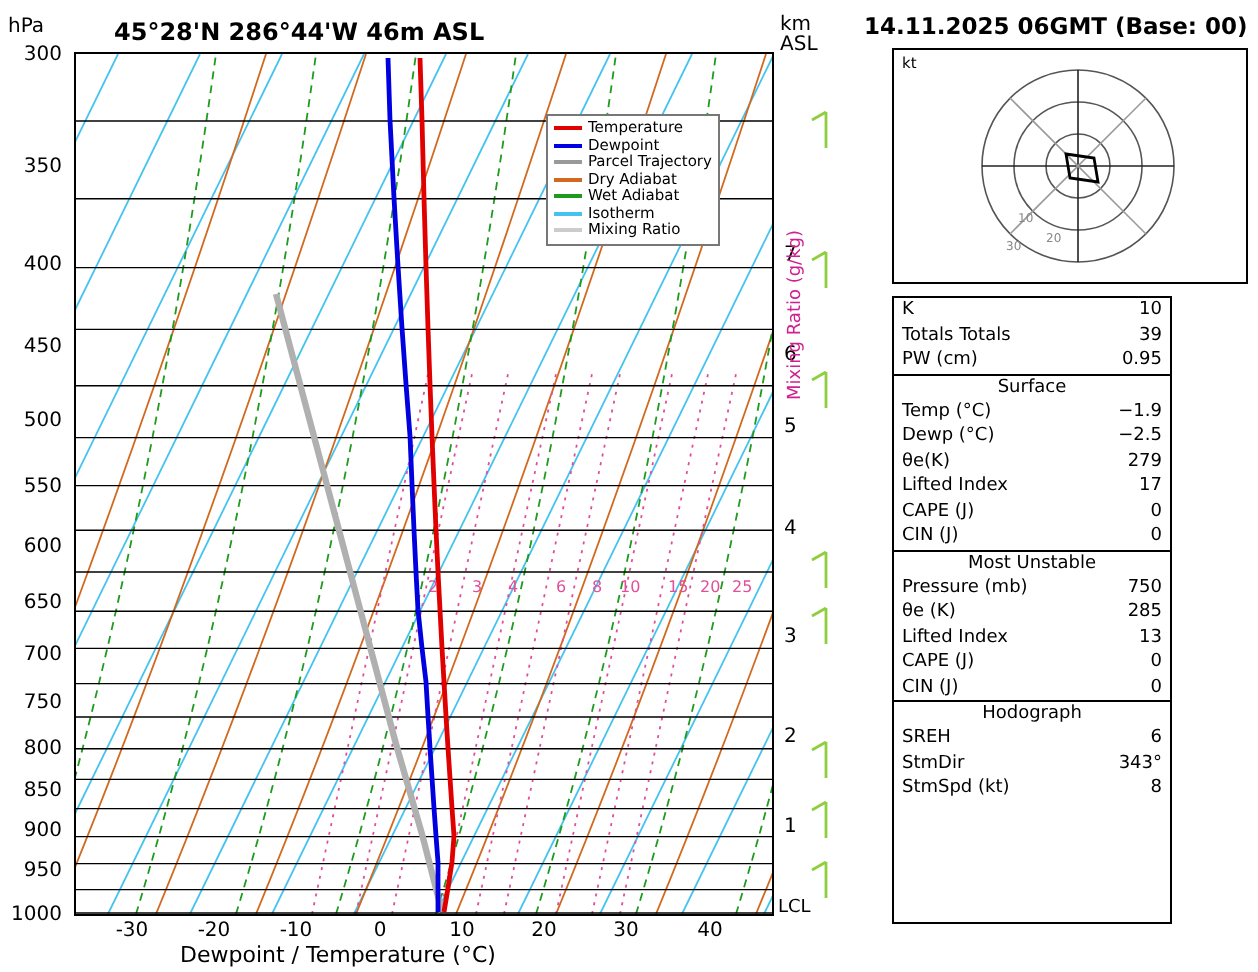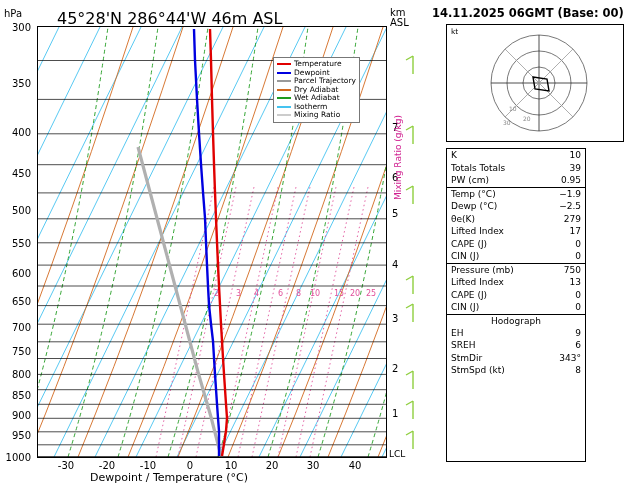--- a/index.html
+++ b/index.html
@@ -7,21 +7,21 @@
   #root{position:relative;width:629px;height:486px;}
 
   .abs{position:absolute;}
 
   
   #skewt-panel{left:0;top:0;width:420px;height:486px;}
   #plot-frame{left:37px;top:26px;width:350px;height:432px;border:1px solid #000;box-sizing:border-box;background:#fff;}
   #plot-clip{position:absolute;left:0;top:0;width:100%;height:100%;overflow:hidden;}
   #hpa-title{left:4px;top:8px;font-size:10px;color:#000;}
   #km-title{left:390px;top:8px;font-size:10px;color:#000;text-align:left;line-height:10px;}
-  #station-title{left:57px;top:9px;font-size:16px;color:#000;font-weight:normal;letter-spacing:0px;}
+  #station-title{left:57px;top:9px;font-size:12px;color:#000;font-weight:bold;letter-spacing:0px;}
 
   .ytick{position:absolute;right:389px;font-size:10px;color:#000;text-align:right;width:34px;}
   .xtick{position:absolute;top:460px;font-size:10px;color:#000;text-align:center;width:40px;}
   #xaxis-label{position:absolute;left:90px;top:471px;font-size:11px;color:#000;}
 
   .kmtick{position:absolute;left:392px;font-size:10px;color:#000;}
 
   
   #legend{position:absolute;left:235px;top:30px;background:#fff;border:1px solid #777;padding:2px 3px;font-size:7.5px;line-height:8.5px;}
   #legend .row{display:flex;align-items:center;white-space:nowrap;}
@@ -285,20 +285,21 @@
       <div class="r">
           <span class="k">Totals Totals</span>
           <span class="v">39</span>
         </div>
       <div class="r">
           <span class="k">PW (cm)</span>
           <span class="v">0.95</span>
         </div>
     </div>
     <div class="sec">
+      <div class="hdr">Surface</div>
       <div class="r">
           <span class="k">Temp (°C)</span>
           <span class="v">−1.9</span>
         </div>
       <div class="r">
           <span class="k">Dewp (°C)</span>
           <span class="v">−2.5</span>
         </div>
       <div class="r">
           <span class="k">θe(K)</span>
@@ -311,44 +312,45 @@
       <div class="r">
           <span class="k">CAPE (J)</span>
           <span class="v">0</span>
         </div>
       <div class="r">
           <span class="k">CIN (J)</span>
           <span class="v">0</span>
         </div>
     </div>
     <div class="sec">
+      <div class="hdr">Most Unstable</div>
       <div class="r">
           <span class="k">Pressure (mb)</span>
           <span class="v">750</span>
         </div>
       <div class="r">
+          <span class="k">θe (K)</span>
+          <span class="v">285</span>
+        </div>
+      <div class="r">
           <span class="k">Lifted Index</span>
           <span class="v">13</span>
         </div>
       <div class="r">
           <span class="k">CAPE (J)</span>
           <span class="v">0</span>
         </div>
       <div class="r">
           <span class="k">CIN (J)</span>
           <span class="v">0</span>
         </div>
     </div>
     <div class="sec">
       <div class="hdr">Hodograph</div>
       <div class="r">
-          <span class="k">EH</span>
-          <span class="v">9</span>
-        </div>
-      <div class="r">
           <span class="k">SREH</span>
           <span class="v">6</span>
         </div>
       <div class="r">
           <span class="k">StmDir</span>
           <span class="v">343°</span>
         </div>
       <div class="r">
           <span class="k">StmSpd (kt)</span>
           <span class="v">8</span>

